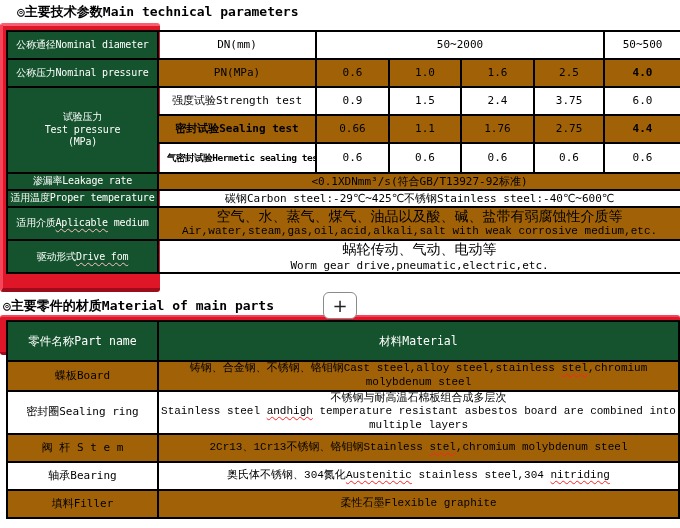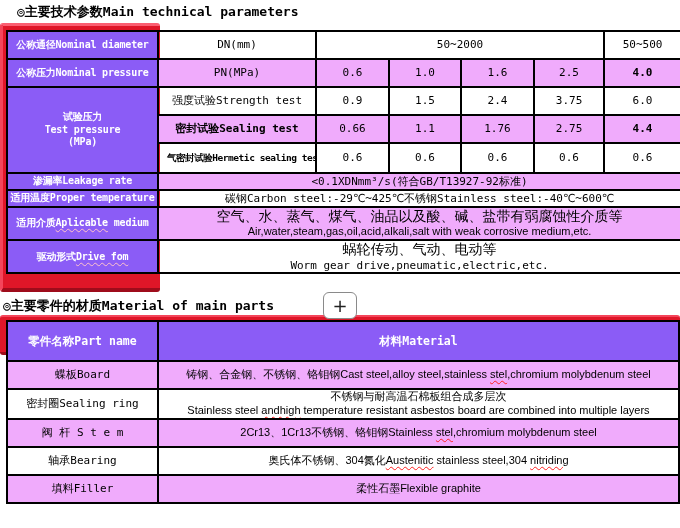--- a/index.html
+++ b/index.html
@@ -18,28 +18,28 @@
     border-top:3px solid #fb5e71;border-left:3px solid #f4455a;border-bottom:4px solid #9e0c1b;}
   #backdrop2{left:0;top:315px;width:680px;height:40px;
     border-top:2px solid #f4455a;border-bottom:3px solid #9e0c1b;}
 
   table{border-collapse:collapse;table-layout:fixed;position:absolute;z-index:1}
   #table1{left:6px;top:30px;width:674px}
   #table2{left:6px;top:320px;width:672px}
   td,th{border:2px solid #000;text-align:center;vertical-align:middle;
     font-size:11px;font-weight:normal;padding:0 2px;overflow:hidden;line-height:1.25}
   tr.r28{height:28px} tr.r29{height:17px} tr.r30{height:40px} tr.r34{height:28px}
-  tr.gray td{background:#f0abfc}
+  tr.gray td{background:#a16207}
 
-  .red-cell{background:#8b5cf6;color:#fff;font-weight:bold;font-size:10px;
+  .red-cell{background:#14532d;color:#fff;font-weight:normal;font-size:10px;
     letter-spacing:-0.2px;white-space:nowrap}
   .red-cell.hdr{font-size:11.5px;letter-spacing:0}
   .b{font-weight:bold}
   .tight{font-size:9.5px;letter-spacing:-0.45px;white-space:nowrap;font-weight:bold;padding:8px}
-  .prop{font-family:Liberation Sans, sans-serif;font-size:11px}
+  .prop{font-family:Liberation Mono, monospace;font-size:11px}
   .zh-line{font-size:14px}
   .en-line{font-size:11px}
   .sq-w{text-decoration:underline;text-decoration-style:wavy;text-decoration-color:#ff2020;
     text-decoration-thickness:1px;text-underline-offset:2px}
   .red-cell .sq-w{text-decoration-color:#ffc2cb}
 
   #add-btn{position:absolute;left:323px;top:292px;width:34px;height:27px;z-index:2;
     background:#fff;border:1px solid #8a8a8a;border-radius:6px;
     font-size:18px;line-height:1;color:#222;font-family:"DejaVu Sans",sans-serif;cursor:pointer;padding:0}
 </style>

